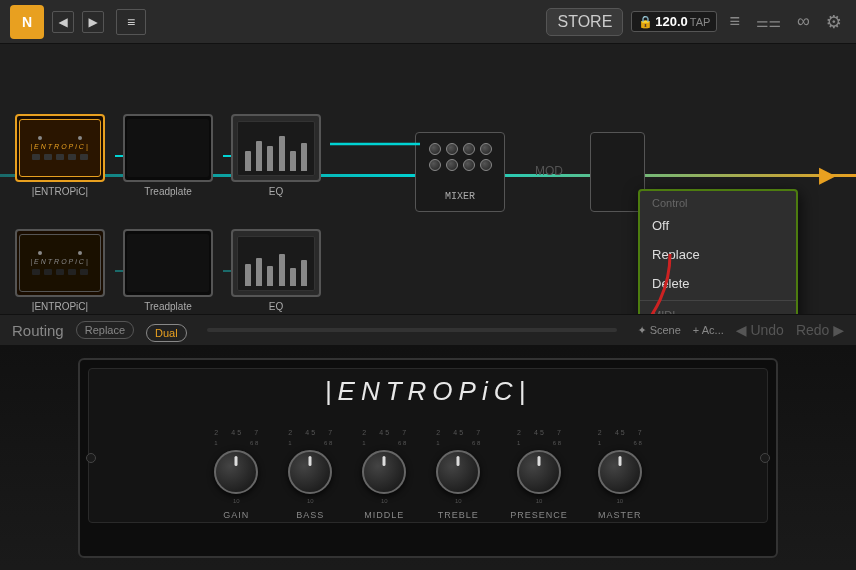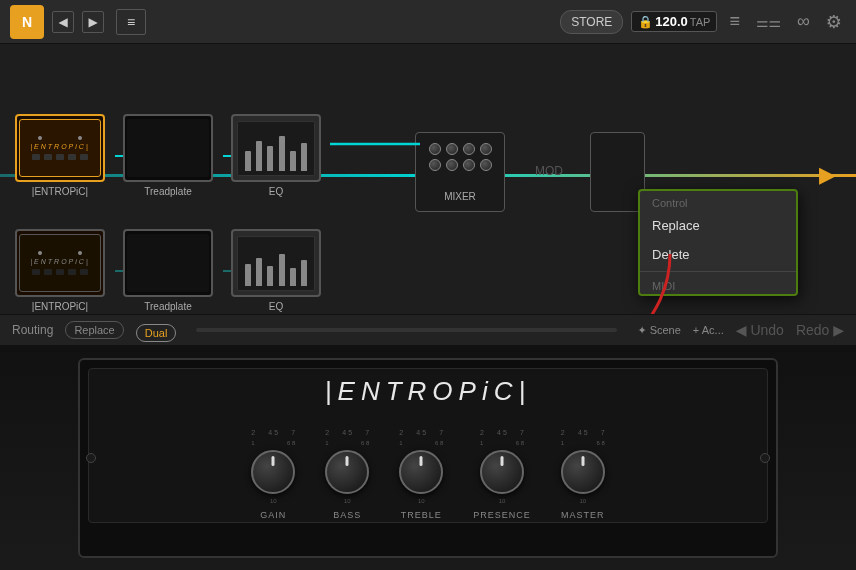--- a/index.html
+++ b/index.html
@@ -49,22 +49,22 @@
       background: none; border: 1px solid #555;
       color: #ccc; width: 30px; height: 26px;
       cursor: pointer; font-size: 14px;
       display: flex; align-items: center; justify-content: center;
       border-radius: 2px;
       margin-left: 4px;
     }
     .spacer { flex: 1; }
     .store-btn {
       background: #3a3a3a; border: 1px solid #555;
-      color: #ccc; padding: 4px 10px; font-size: 12px;
-      cursor: pointer; border-radius: 11px;
+      color: #ccc; padding: 4px 10px; font-size: 16px;
+      cursor: pointer; border-radius: 5px;
     }
     .bpm-display {
       display: flex; align-items: center; gap: 2px;
       background: #1a1a1a; border: 1px solid #555;
       padding: 2px 6px; border-radius: 3px;
     }
     .lock-icon { color: #e8a020; font-size: 12px; }
     .bpm-val { color: #fff; font-size: 13px; font-weight: bold; }
     .tap-btn {
       color: #888; font-size: 11px; cursor: pointer;
@@ -167,21 +167,21 @@
     }
     .mixer-knobs {
       display: flex; gap: 5px;
     }
     .mini-knob {
       width: 12px; height: 12px;
       background: radial-gradient(circle at 35% 35%, #555, #222);
       border-radius: 50%;
       border: 1px solid #888;
     }
-    .mixer-label { font-size: 10px; color: #aaa; margin-top: 20px; }
+    .mixer-label { font-size: 10px; color: #aaa; margin-top: 20px; font-family: Liberation Mono, monospace; }
 
     
     .mod-label {
       position: absolute;
       top: 120px;
       left: 535px;
       color: #555;
       font-size: 12px;
     }
     .rev-label {
@@ -240,21 +240,21 @@
       background: #222;
       display: flex;
       align-items: center;
       padding: 0 12px;
       gap: 12px;
       border-top: 1px solid #111;
       border-bottom: 1px solid #111;
     }
     .routing-label {
       color: #888;
-      font-size: 12px;
+      font-size: 15px;
     }
     .mode-btn {
       background: none;
       border: 1px solid #555;
       border-radius: 10px;
       padding: 2px 8px;
       font-size: 11px;
       cursor: pointer;
       color: #888;
     }
@@ -511,20 +511,21 @@
         </div>
       </div>
       <div class="pedal-label">EQ</div>
     </div>
   </div>
 
   <div style="position:absolute;top:118px;right:20px;color:#e8a020;font-size:22px;z-index:2;">▶</div>
 
   <div id="context-menu">
     <div class="ctx-section-label">Control</div>
+    <div class="ctx-item">Off</div>
     <div class="ctx-item">Replace</div>
     <div class="ctx-item">Delete</div>
     <div class="ctx-divider"></div>
     <div class="ctx-section-label">MIDI</div>
 
   </div>
 
   <div class="arrow-annotation">
     <svg class="arrow-svg" viewBox="0 0 100 160">
       <path d="M 80 10 C 80 80, 20 100, 30 145" stroke="#cc2222" stroke-width="3" fill="none" marker-end="url(#arrowhead)"></path>
@@ -586,48 +587,62 @@
               <span>2</span>
               <span>4 5</span>
               <span>7</span>
             </div>
           <div style="color:#555;font-size:6px;display:flex;justify-content:space-between;width:44px;">
               <span>1</span>
               <span>6 8</span>
             </div>
           <div class="big-knob"></div>
           <div style="color:#555;font-size:6px;">10</div>
-          <div class="knob-name">TREBLE</div>
+          <div class="knob-name">MIDDLE</div>
         </div>
         <div class="knob-group">
           <div style="color:#555;font-size:7px;display:flex;justify-content:space-between;width:44px;">
               <span>2</span>
               <span>4 5</span>
               <span>7</span>
             </div>
           <div style="color:#555;font-size:6px;display:flex;justify-content:space-between;width:44px;">
               <span>1</span>
               <span>6 8</span>
             </div>
           <div class="big-knob"></div>
           <div style="color:#555;font-size:6px;">10</div>
-          <div class="knob-name">PRESENCE</div>
+          <div class="knob-name">TREBLE</div>
         </div>
         <div class="knob-group">
           <div style="color:#555;font-size:7px;display:flex;justify-content:space-between;width:44px;">
               <span>2</span>
               <span>4 5</span>
               <span>7</span>
             </div>
           <div style="color:#555;font-size:6px;display:flex;justify-content:space-between;width:44px;">
               <span>1</span>
               <span>6 8</span>
             </div>
           <div class="big-knob"></div>
           <div style="color:#555;font-size:6px;">10</div>
+          <div class="knob-name">PRESENCE</div>
+        </div>
+        <div class="knob-group">
+          <div style="color:#555;font-size:7px;display:flex;justify-content:space-between;width:44px;">
+              <span>2</span>
+              <span>4 5</span>
+              <span>7</span>
+            </div>
+          <div style="color:#555;font-size:6px;display:flex;justify-content:space-between;width:44px;">
+              <span>1</span>
+              <span>6 8</span>
+            </div>
+          <div class="big-knob"></div>
+          <div style="color:#555;font-size:6px;">10</div>
           <div class="knob-name">MASTER</div>
         </div>
       </div>
     </div>
 
     <div style="position:absolute;left:6px;top:50%;transform:translateY(-50%);width:10px;height:10px;background:#1a1a1a;border:1px solid #444;border-radius:50%;"></div>
 
     <div style="position:absolute;right:6px;top:50%;transform:translateY(-50%);width:10px;height:10px;background:#1a1a1a;border:1px solid #444;border-radius:50%;"></div>
   </div>
 </div>

